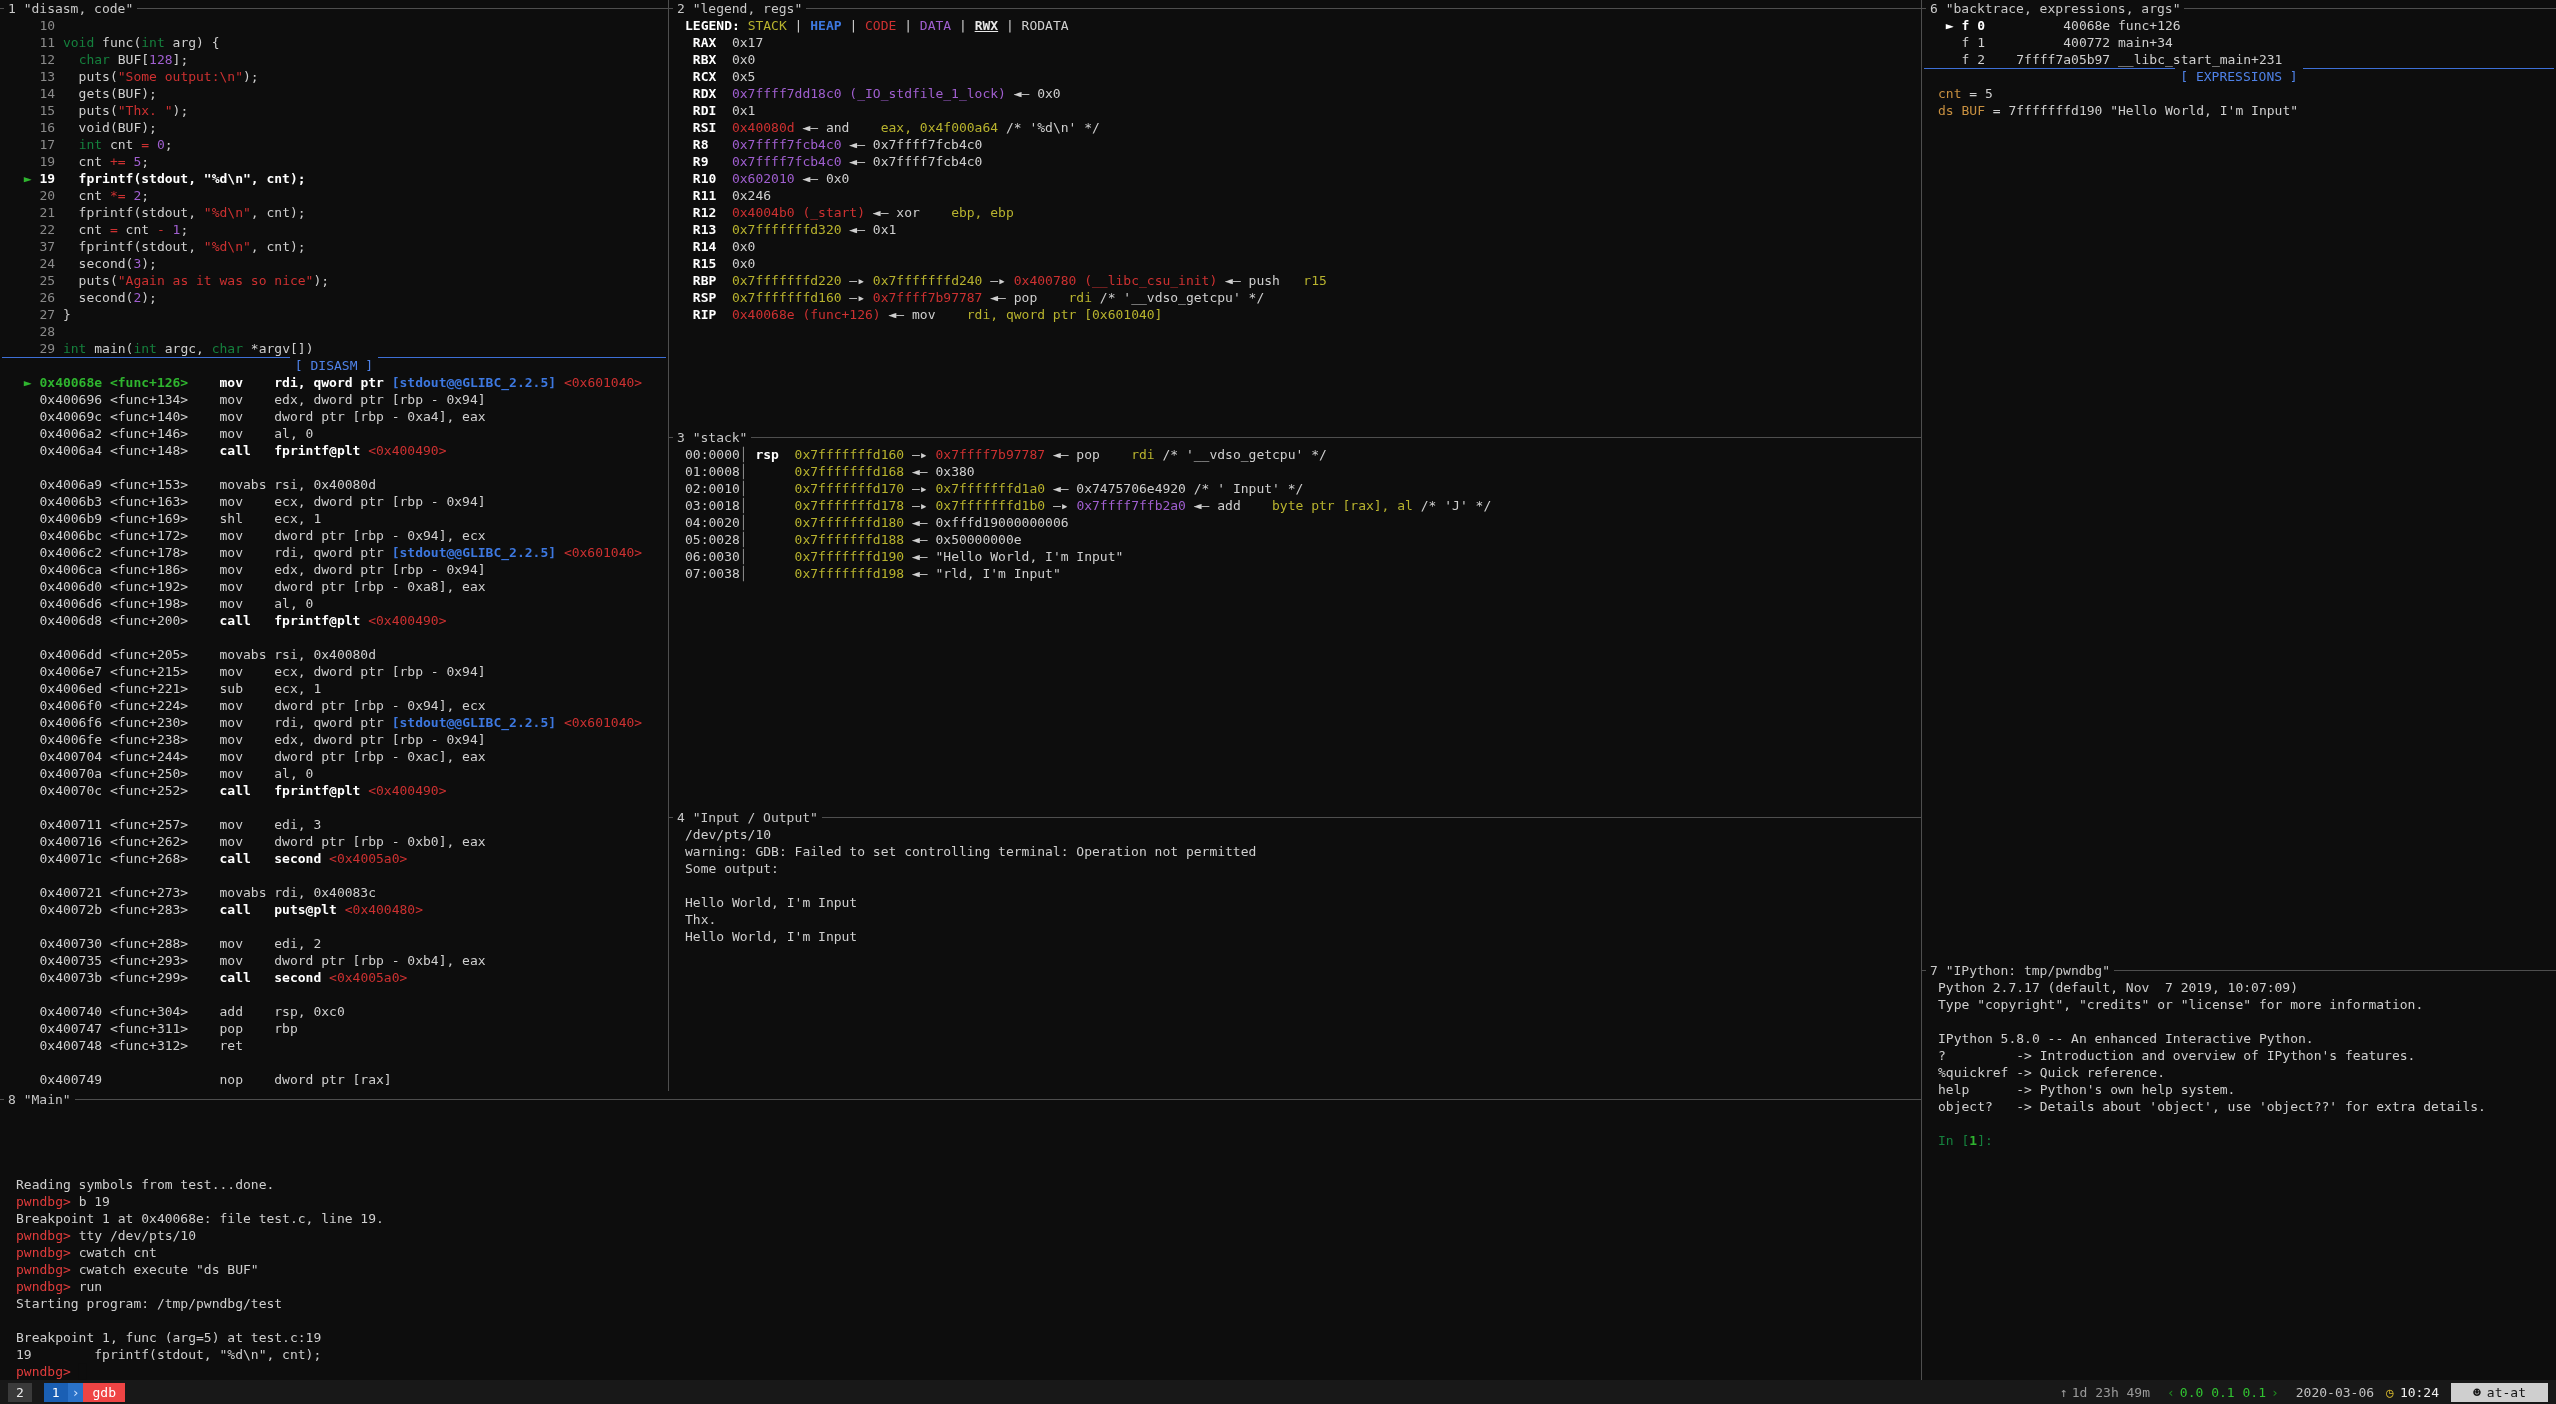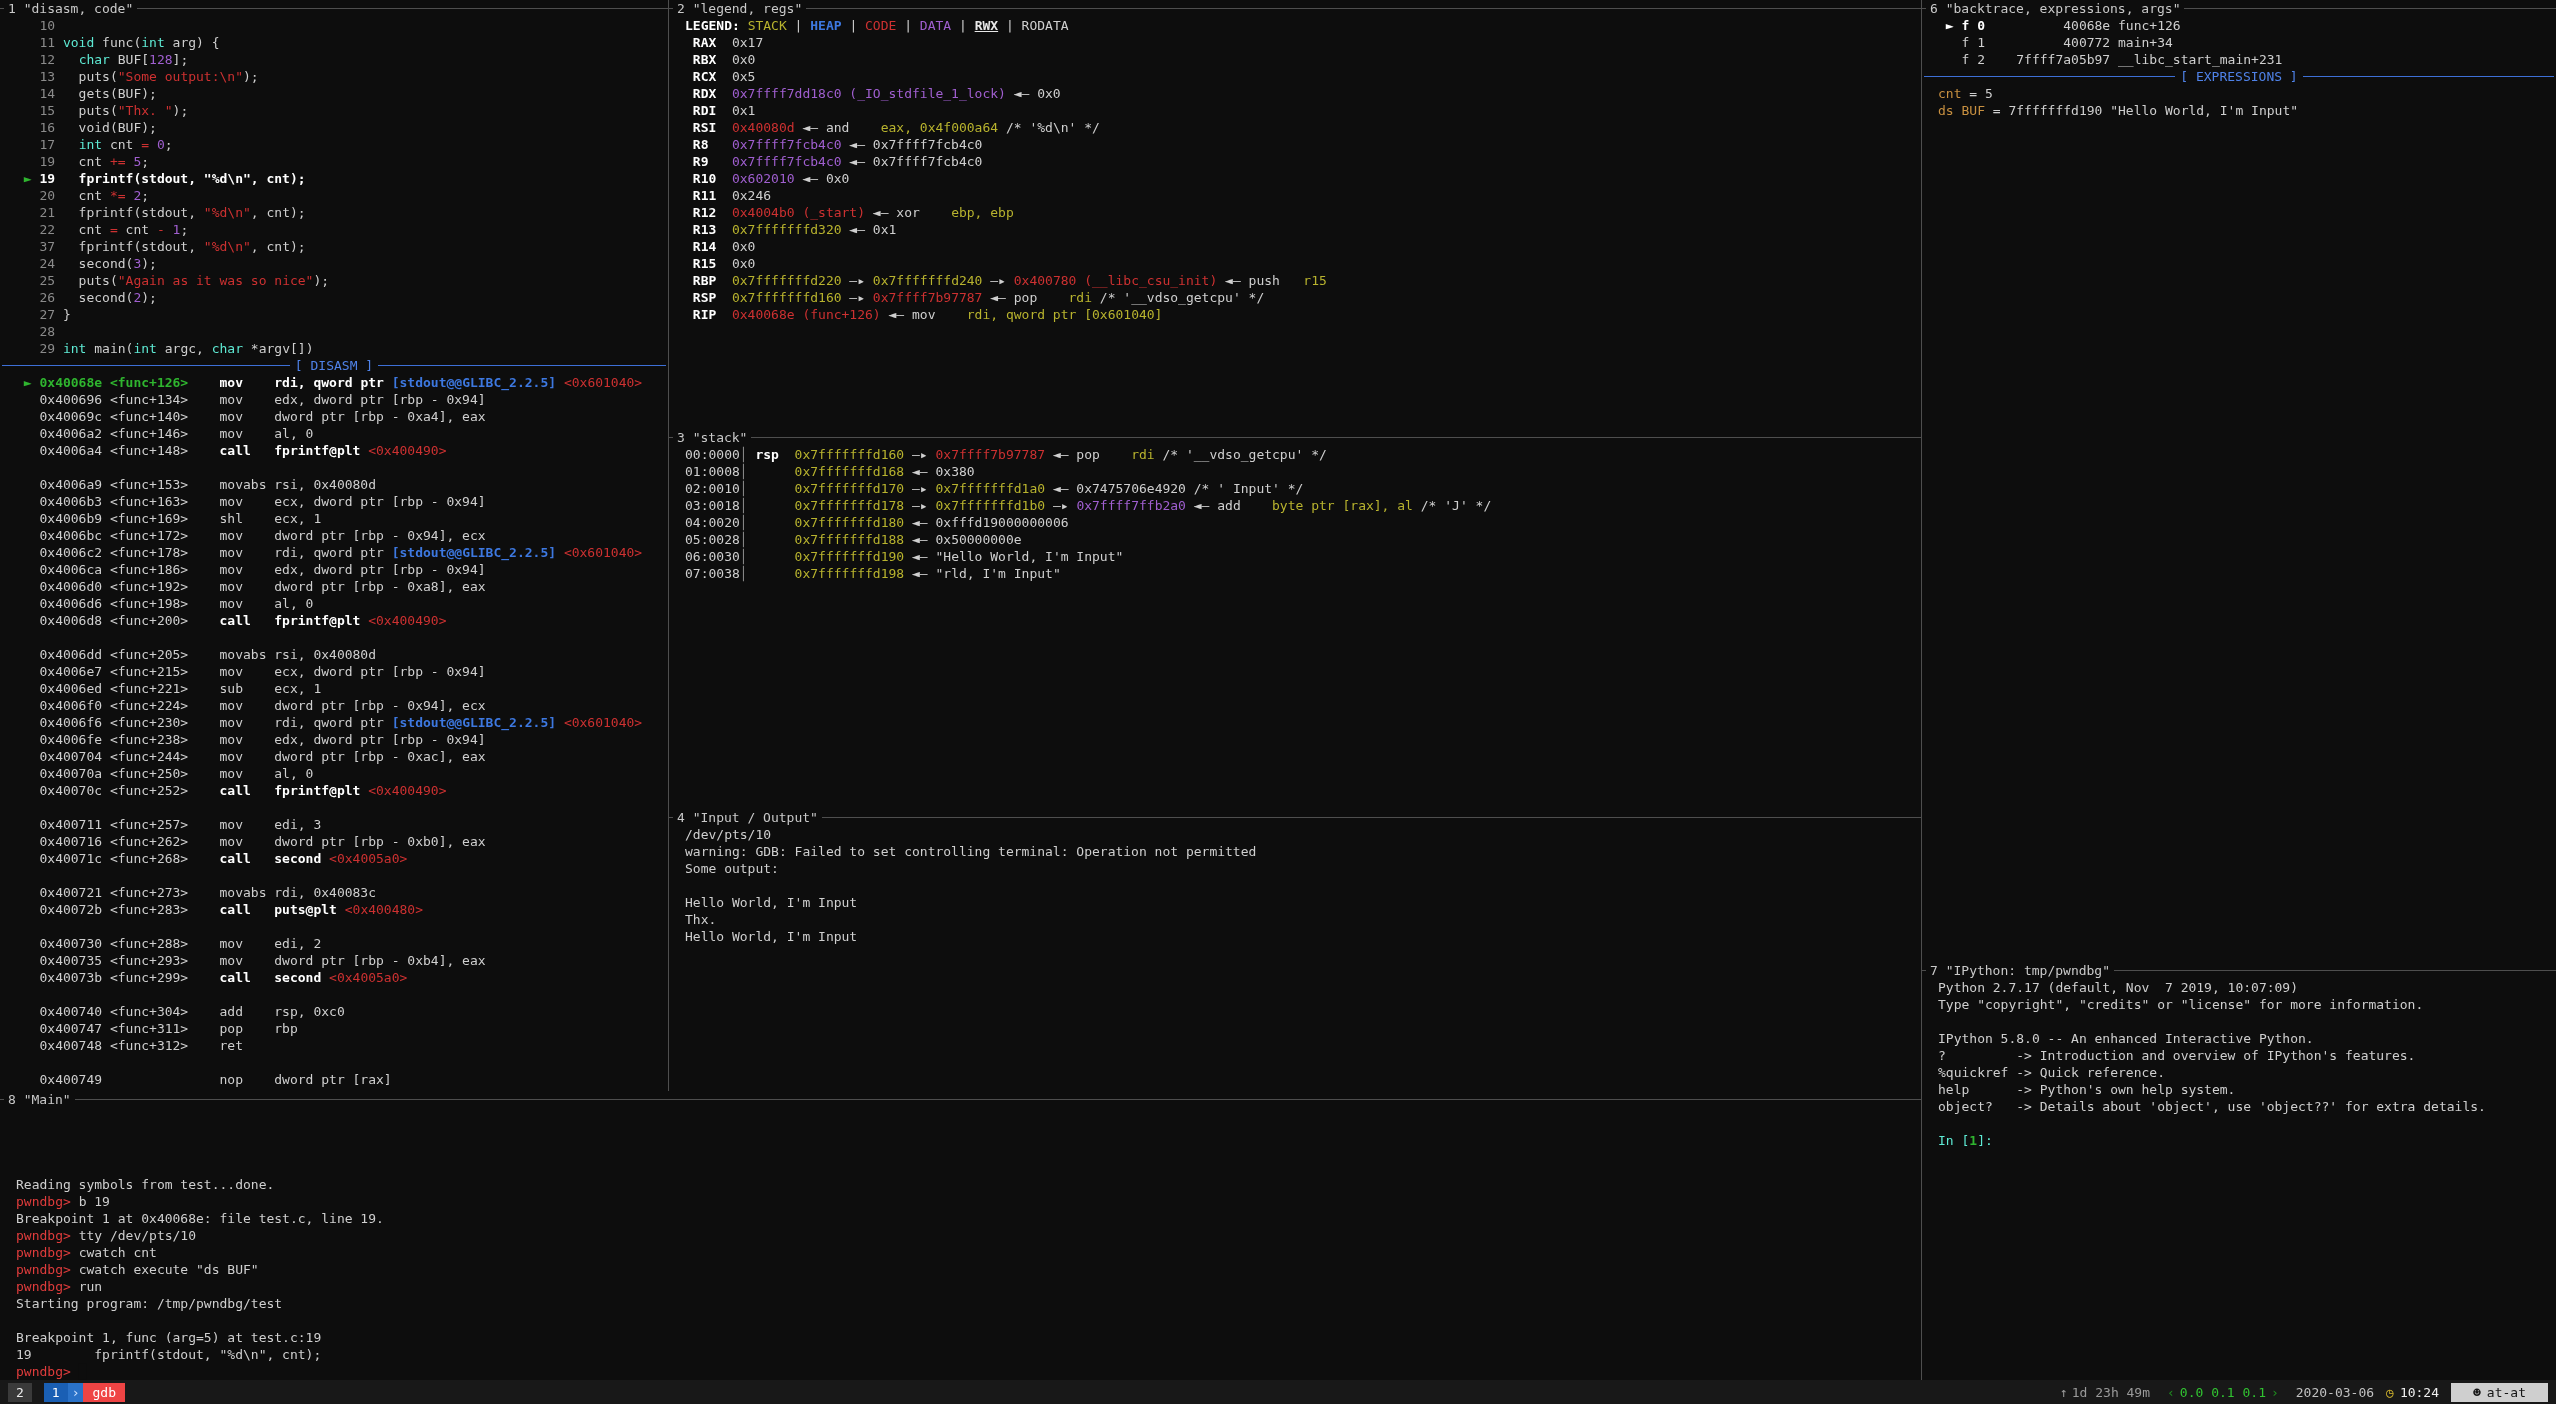--- a/index.html
+++ b/index.html
@@ -6,30 +6,30 @@
   html,body{background:#000}
   #screen{position:relative;width:2556px;height:1404px;background:#0d0d0d;
     font-family:"DejaVu Sans Mono",monospace;font-size:13px;line-height:17px;color:#cfcfcf;overflow:hidden}
   .pane{position:absolute;overflow:hidden}
   .vline{position:absolute;width:1px;background:#4e4e4e}
   .pane-title{position:relative;height:17px}
   .pane-title::before{content:"";position:absolute;left:0;right:0;top:8px;border-top:1px solid #4e4e4e}
   .pane-title .t{position:absolute;left:4px;top:0;background:#0d0d0d;padding:0 4px;color:#c9c9c9;line-height:17px;white-space:pre}
   .lines{padding-left:16px}
   .tl{height:17px;white-space:pre;overflow:hidden}
-  .sec-divider{display:flex;align-items:center;height:17px;margin:0 2px}
+  .sec-divider{display:flex;height:17px;margin:0 2px}
   .sec-divider::before,.sec-divider::after{content:"";flex:1;border-top:1px solid #3d6fd6}
   .sec-divider .t{padding:0 5px;color:#4f82e8;white-space:pre}
   
   .c-d{color:#cfcfcf}
   .c-b{color:#ffffff;font-weight:bold}
   .c-gy{color:#8b8b8b}
   .c-rd{color:#cd3131}
   .c-rdb{color:#e03c3c;font-weight:normal}
-  .c-gn{color:#5eead4}
+  .c-gn{color:#15803d}
   .c-gnb{color:#2fb52f;font-weight:bold}
   .c-yl{color:#b8b32e}
   .c-blb{color:#3d78e0;font-weight:bold}
   .c-pu{color:#a05fd0}
   .c-am{color:#c89040}
   .c-ulb{color:#e8e8e8;font-weight:bold;text-decoration:underline}
   .c-cur{background:#c4c4c4;color:#0d0d0d}
   
   #statusbar{position:absolute;left:0;top:1380px;width:2556px;height:24px;background:#181818;
     display:flex;justify-content:space-between;align-items:center;padding:0 8px;font-size:13px}

